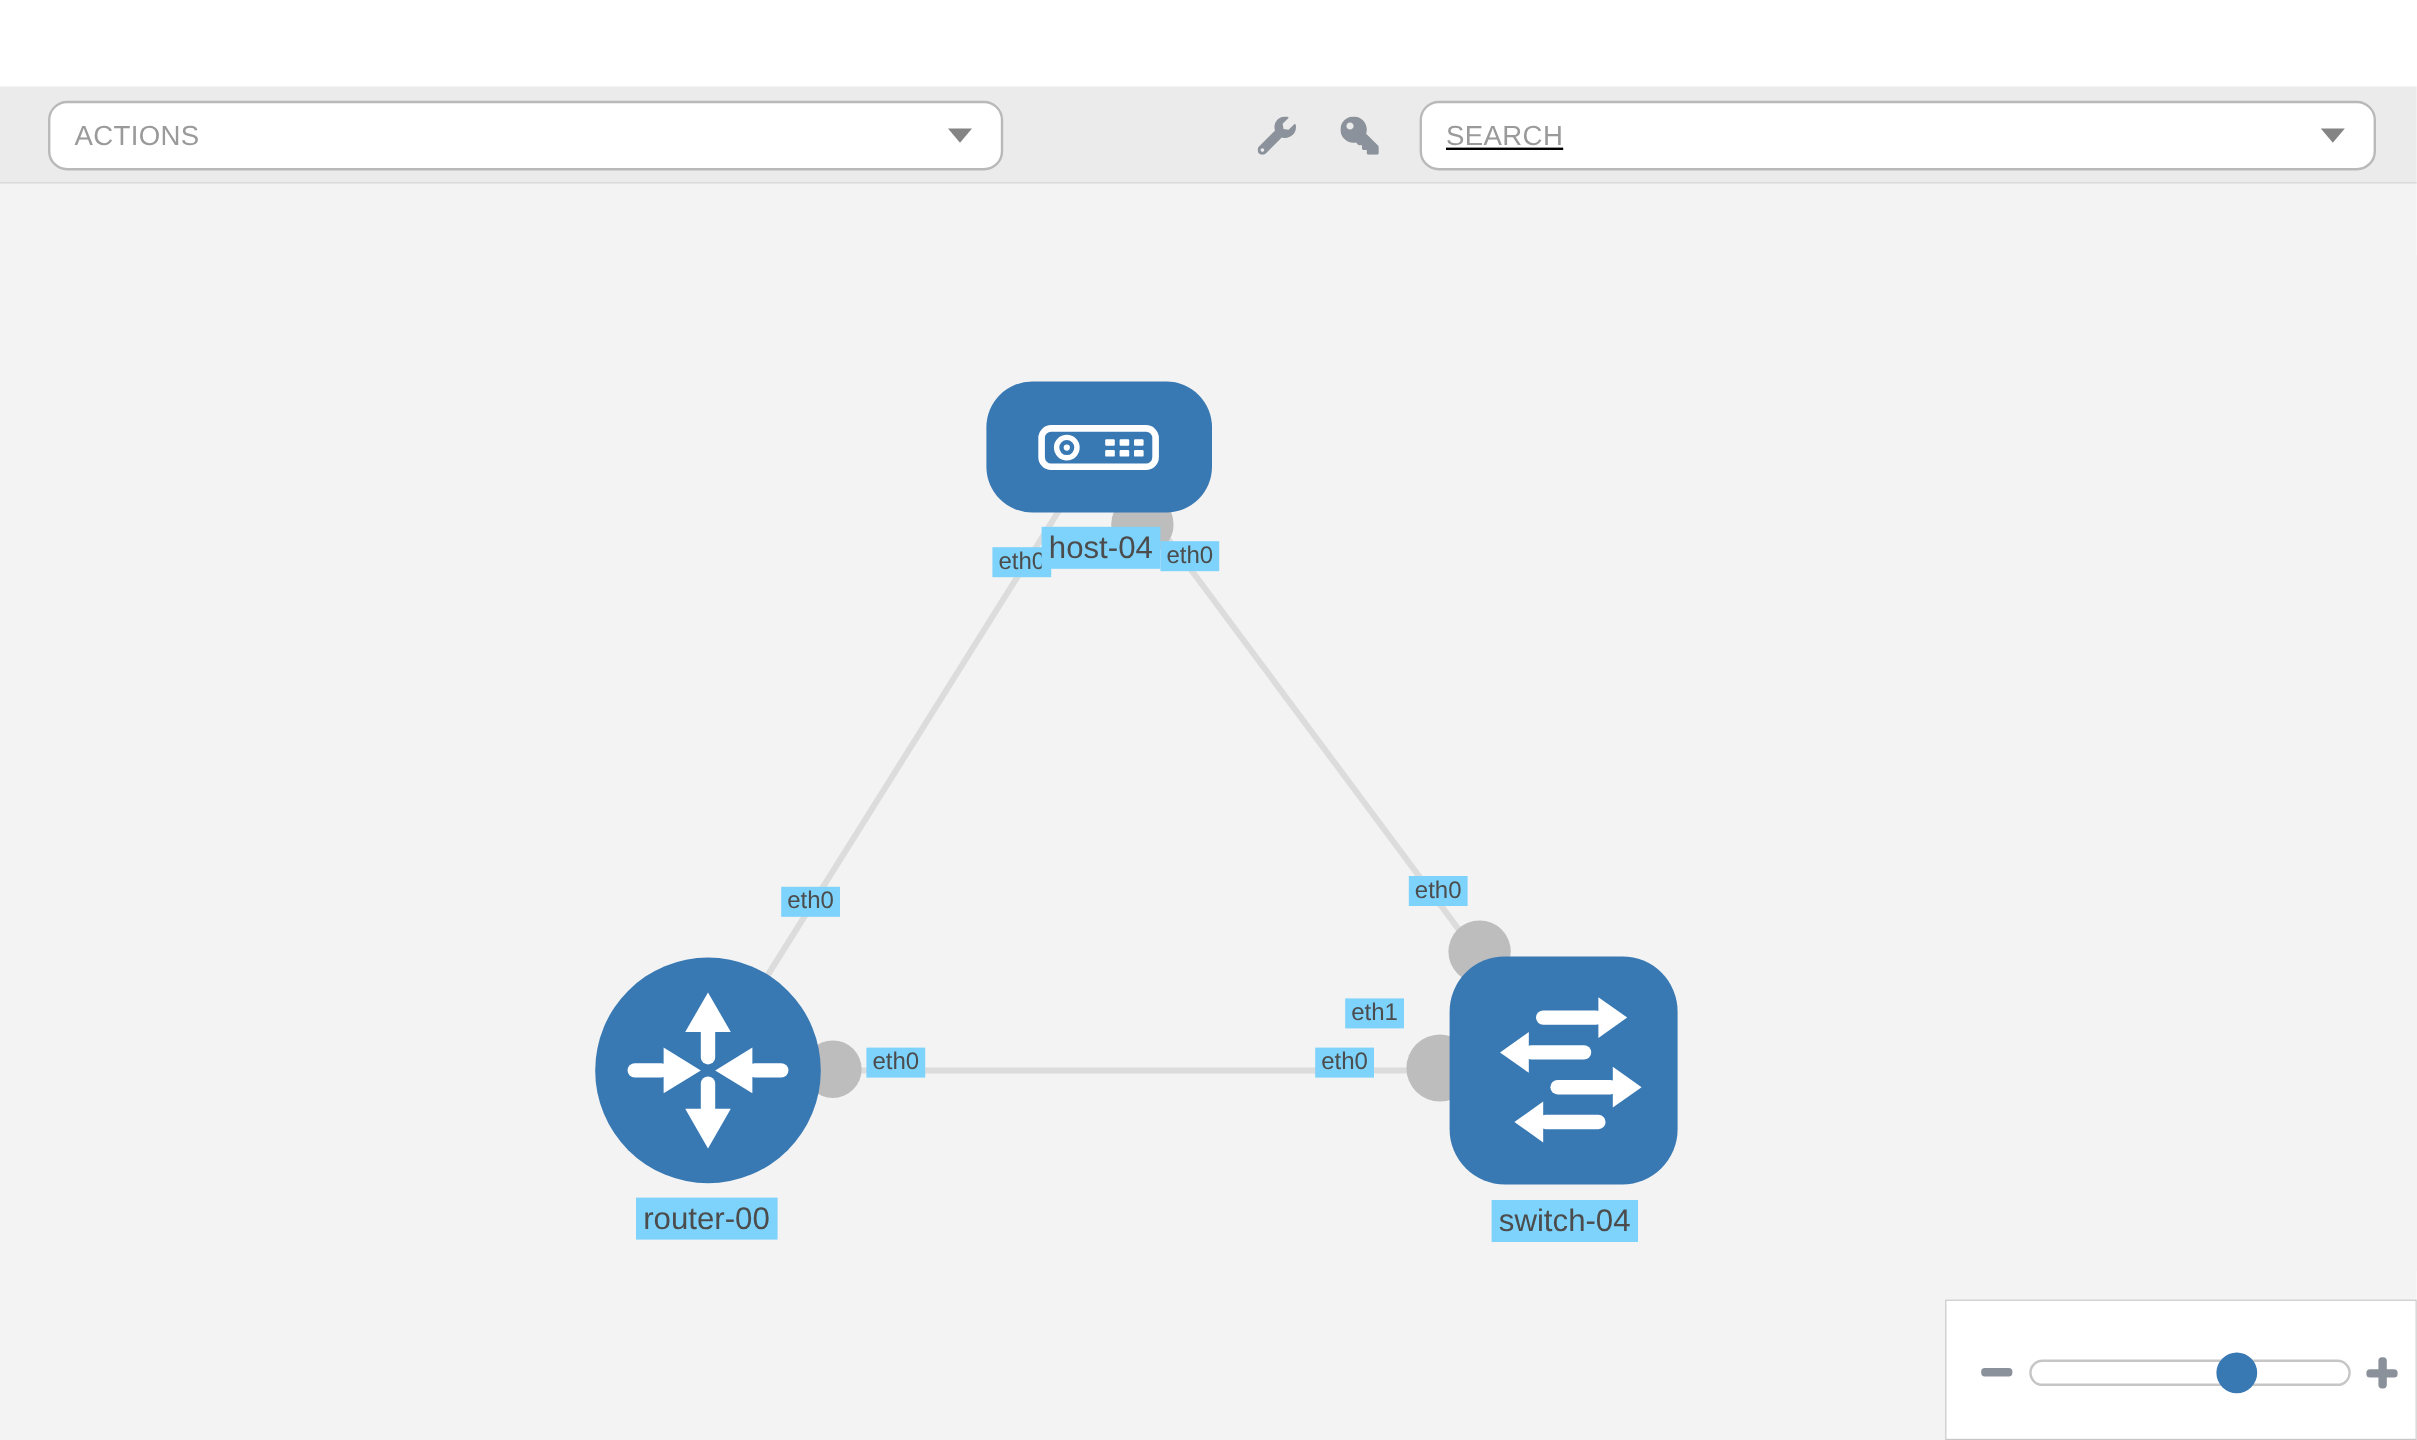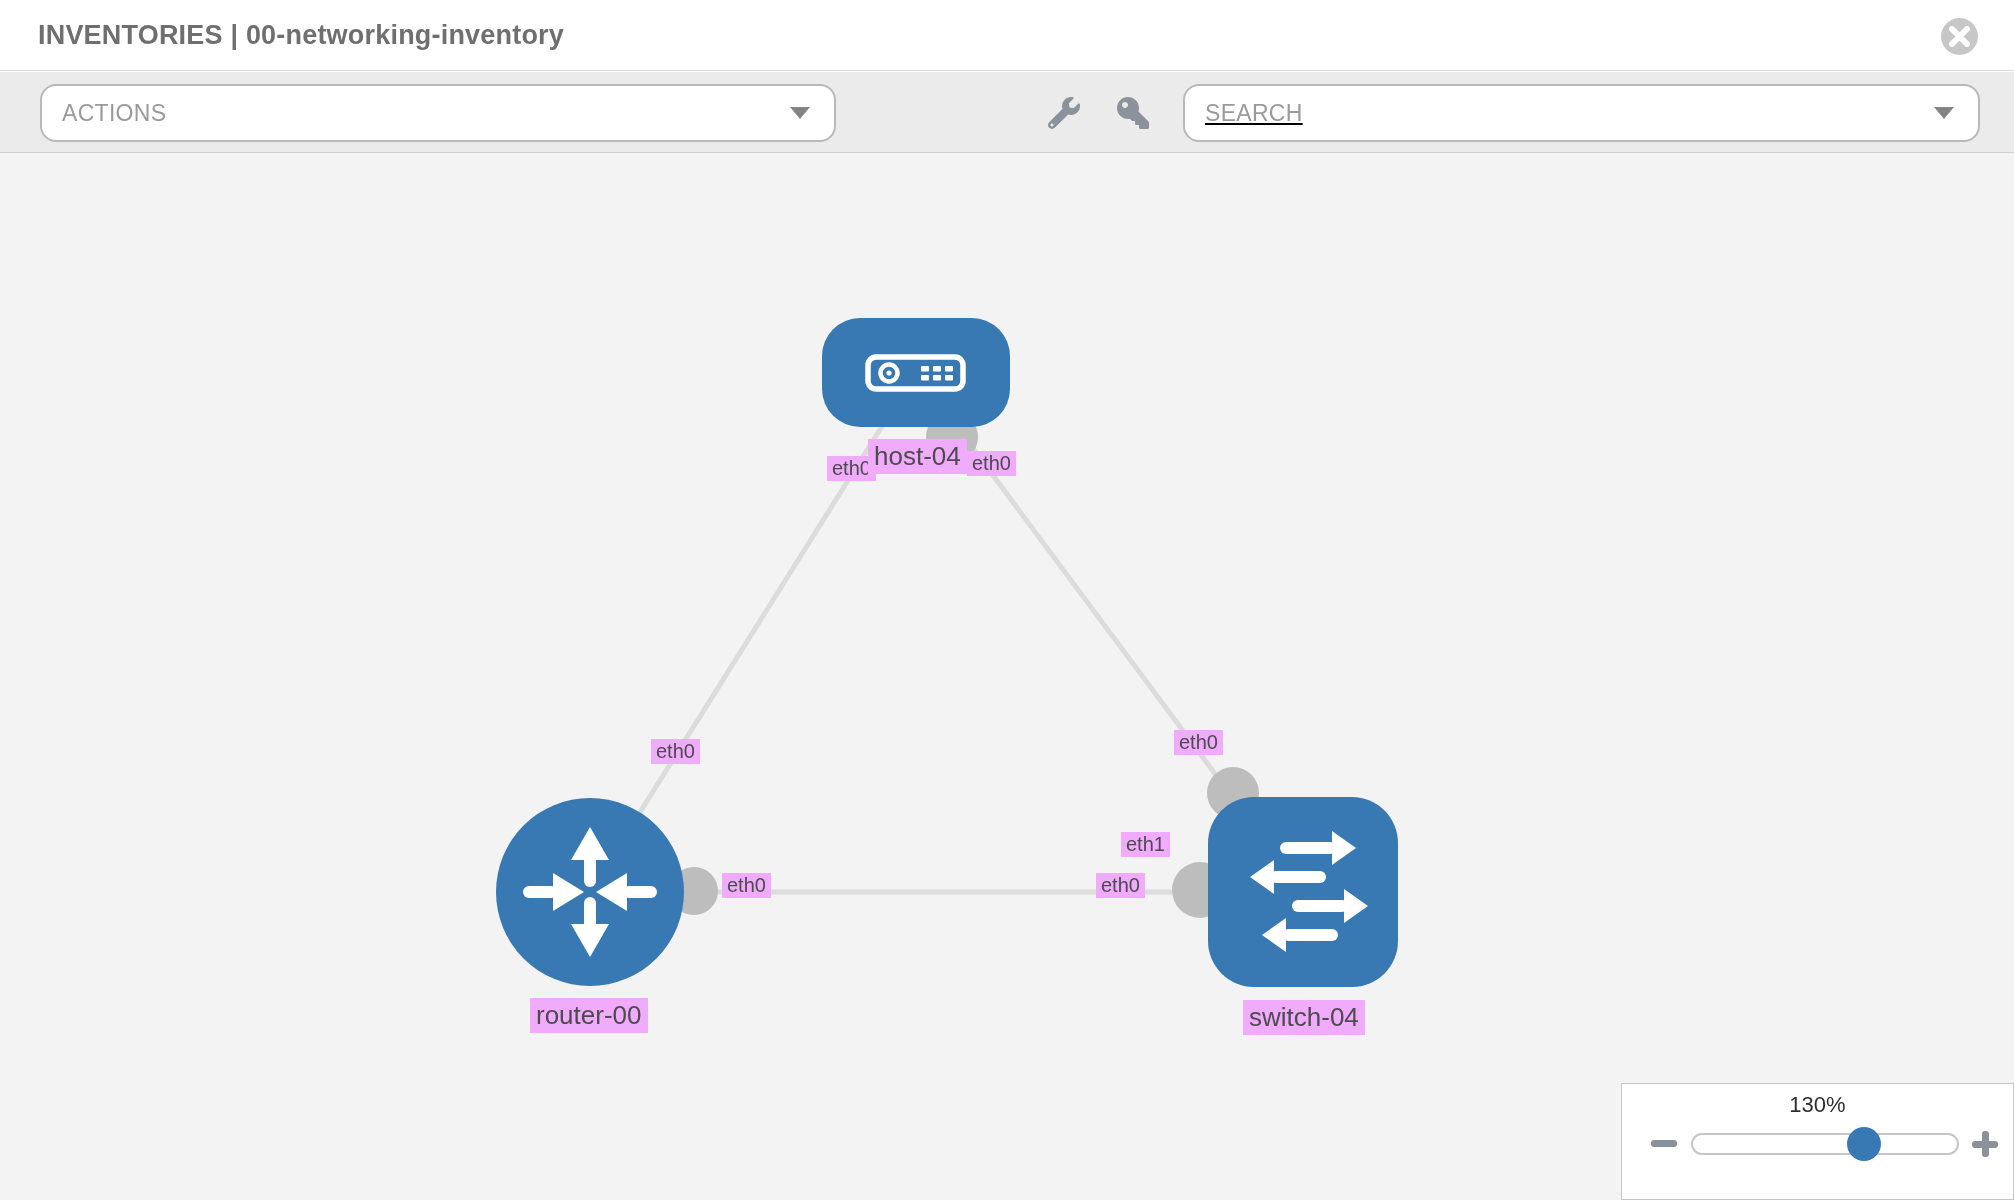--- a/index.html
+++ b/index.html
@@ -31,21 +31,21 @@
   .tool-icon { position: absolute; top: 25px; width: 32px; height: 32px; cursor: pointer; }
   .tool-icon svg { width: 32px; height: 32px; fill: #8b929b; }
   .icon-wrench { left: 1048px; }
   .icon-key { left: 1117px; }
 
   
   .canvas { position: absolute; left: 0; top: 153px; width: 2014px; height: 1047px;
             background: #f4f3f3; }
   .canvas svg.topo { position: absolute; left: 0; top: 0; }
 
-  .nlabel { position: absolute; background: #f0abfc; color: #4c4c4c; white-space: nowrap; }
+  .nlabel { position: absolute; background: #7dd3fc; color: #4c4c4c; white-space: nowrap; }
   .node-label { font-size: 26px; padding: 2px 6px; }
   .if-label { font-size: 20px; padding: 1px 5px; }
 
   
   .zoom-panel { position: absolute; left: 1621px; top: 930px; width: 393px; height: 117px;
                 background: #ffffff; border: 1px solid #c7c7c7; }
   .zoom-level { position: absolute; left: 0; right: 0; top: 8px; text-align: center;
                 font-size: 22px; color: #2f2f2f; }
   .zoom-minus { position: absolute; left: 29px; top: 56px; width: 26px; height: 7px;
                 background: #8b919a; border-radius: 3px; cursor: pointer; }
@@ -57,28 +57,20 @@
   .zoom-plus .h { position: absolute; left: 0; top: 9.5px; width: 26px; height: 7px;
                   background: #8b919a; border-radius: 3px; }
   .zoom-plus .v { position: absolute; left: 9.5px; top: 0; width: 7px; height: 26px;
                   background: #8b919a; border-radius: 3px; }
 </style>
 </head>
 <body>
 
 <div class="app">
 
-  <div class="header">
-    <div class="page-title">INVENTORIES | 00-networking-inventory</div>
-    <div class="close-btn">
-      <svg width="21" height="21" viewBox="0 0 21 21">
-        <path d="M3 3 L18 18 M18 3 L3 18" stroke="#ffffff" stroke-width="6" stroke-linecap="round"></path>
-      </svg>
-    </div>
-  </div>
 
   <div class="toolbar">
     <div class="dropdown dd-actions">
       <span class="dd-label">ACTIONS</span>
       <span class="caret"></span>
     </div>
 
     <div class="tool-icon icon-wrench">
       <svg viewBox="0 0 512 512">
         <path d="M507.73 109.1c-2.24-9.03-13.54-12.09-20.12-5.51l-74.36 74.36-67.88-11.31-11.31-67.88 74.36-74.36c6.62-6.62 3.43-17.9-5.66-20.16-47.38-11.74-99.55.91-136.58 37.93-39.64 39.64-50.55 97.1-34.05 147.2L18.74 402.76c-24.99 24.99-24.99 65.51 0 90.5 24.99 24.99 65.51 24.99 90.5 0l213.21-213.21c50.12 16.71 107.47 5.68 147.37-34.22 37.07-37.07 49.7-89.32 37.91-136.73zM64 472c-13.25 0-24-10.75-24-24 0-13.26 10.75-24 24-24s24 10.74 24 24c0 13.25-10.75 24-24 24z"></path>
@@ -160,21 +152,20 @@
     <div class="nlabel if-label" style="left:1174px; top:577px;">eth0</div>
     <div class="nlabel if-label" style="left:722px; top:720px;">eth0</div>
     <div class="nlabel if-label" style="left:1096px; top:720px;">eth0</div>
     <div class="nlabel if-label" style="left:1121px; top:679px;">eth1</div>
 
     <div class="nlabel node-label" style="left:868px; top:286px;">host-04</div>
     <div class="nlabel node-label" style="left:530px; top:845px;">router-00</div>
     <div class="nlabel node-label" style="left:1243px; top:847px;">switch-04</div>
 
     <div class="zoom-panel">
-      <div class="zoom-level">130%</div>
       <div class="zoom-minus"></div>
       <div class="zoom-track"></div>
       <div class="zoom-thumb"></div>
       <div class="zoom-plus">
         <div class="h"></div>
           <div class="v"></div>
       </div>
     </div>
   </div>
 

